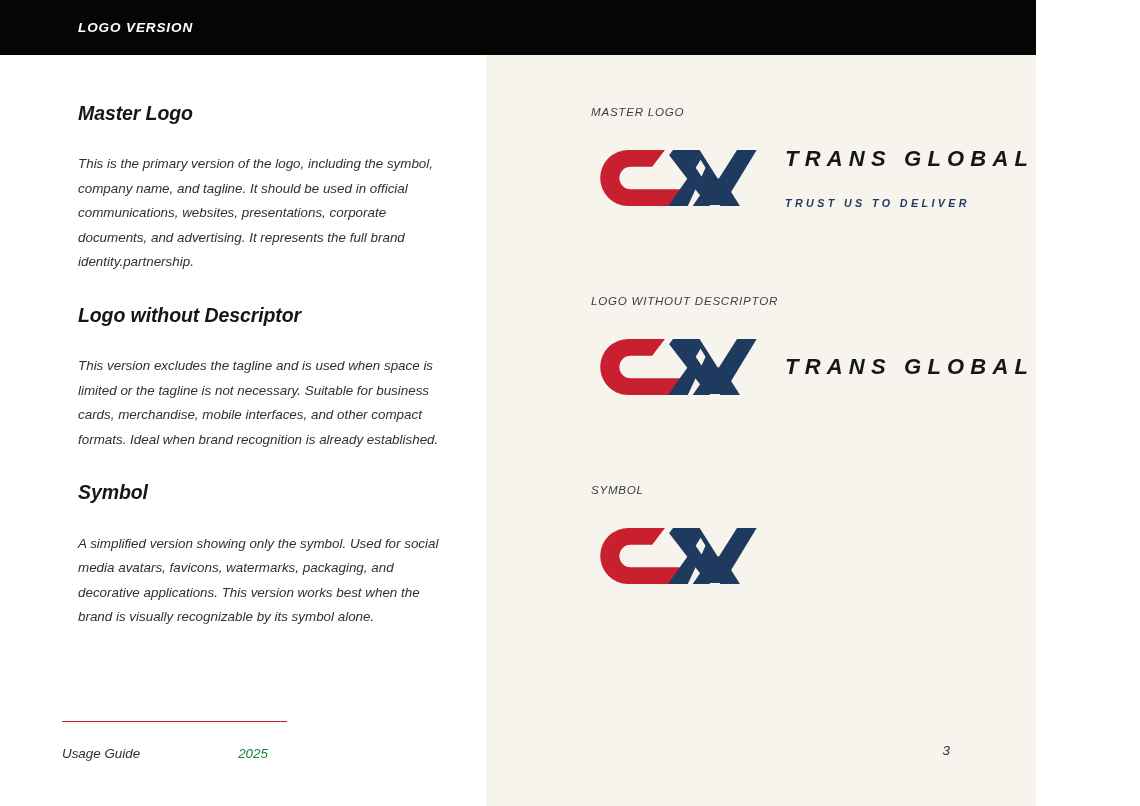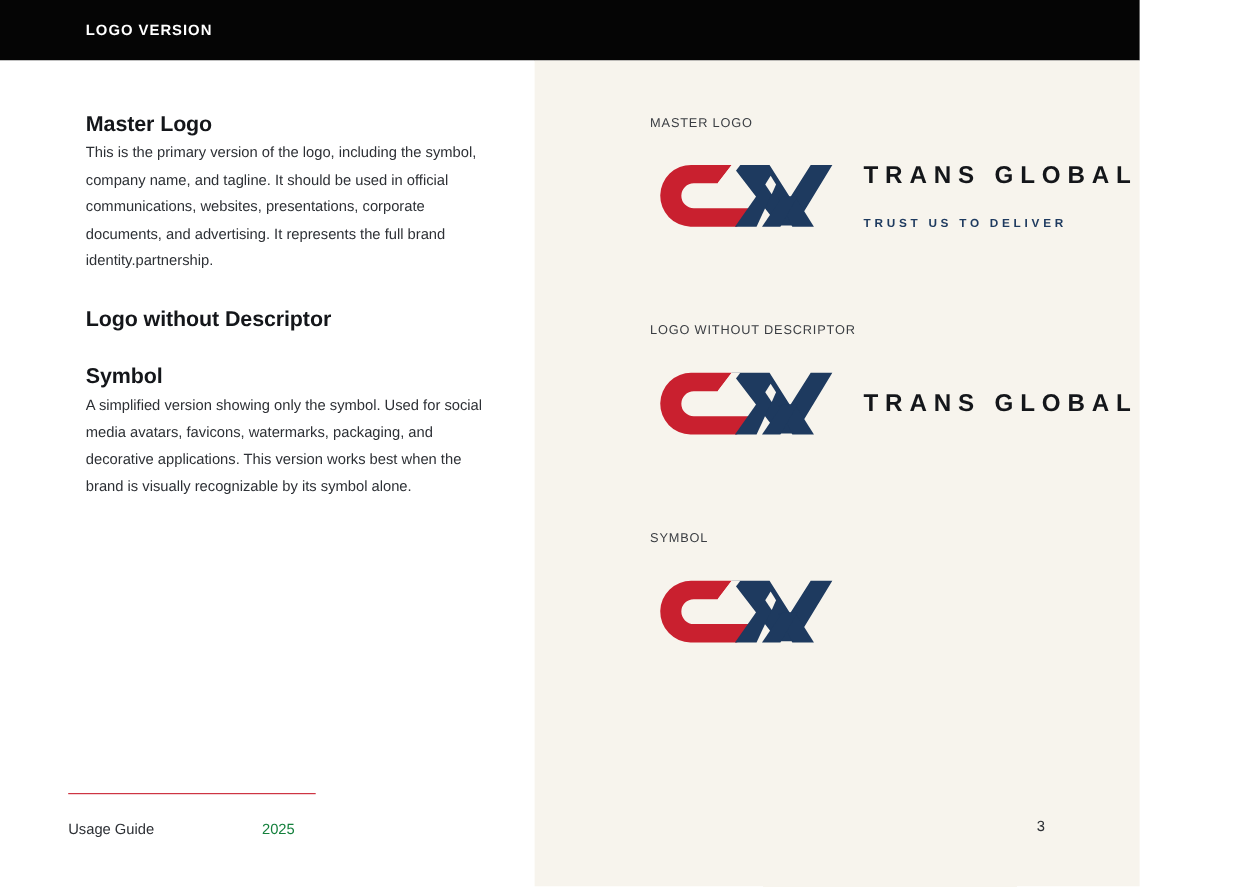--- a/index.html
+++ b/index.html
@@ -2,21 +2,21 @@
 <html><head>
 <meta charset="utf-8">
 <style>
   * { margin:0; padding:0; box-sizing:border-box; }
   html, body {
     width:1140px; height:806px;
     font-family:"Liberation Sans", sans-serif;
     background:#ffffff;
     overflow:hidden;
   }
-  .page { position:relative; width:1036px; height:806px; display:flex; flex-direction:column; }
+  .page { position:relative; width:1036px; height:806px; display:flex; flex-direction:column;font-style:italic; }
 
   
   .topbar {
     height:55px; min-height:55px; background:#050505;
     display:flex; align-items:center;
   }
   .topbar-title {
     color:#ffffff; font-size:13.5px; font-weight:bold;
     letter-spacing:0.9px; padding-left:78px;
   }
@@ -34,21 +34,21 @@
 
   
   .content { padding-top:47px; width:375px; }
 
   h2.sec-title {
     font-size:19.5px; font-weight:bold; color:#14161a;
     letter-spacing:-0.1px; line-height:1.2;
   }
   p.sec-body {
     font-size:13.4px; line-height:24.5px; color:#2d3035;
-    margin-top:2px; width:375px;
+    margin-top:27px; width:375px;
   }
   .block + .block { margin-top:29px; }
 
   
   .footer {
     position:absolute; left:62px; bottom:45px; width:375px;
   }
   .footer-rule {
     width:225px; height:0; border-top:1.6px solid #c9202f; margin-bottom:24px;
   }
@@ -94,20 +94,21 @@
     <div class="left-pane">
       <div class="content">
 
         <div class="block">
           <h2 class="sec-title">Master Logo</h2>
           <p class="sec-body">This is the primary version of the logo, including the symbol, company name, and tagline. It should be used in official communications, websites, presentations, corporate documents, and advertising. It represents the full brand identity.partnership.</p>
         </div>
 
         <div class="block">
           <h2 class="sec-title">Logo without Descriptor</h2>
+          <p class="sec-body">This version excludes the tagline and is used when space is limited or the tagline is not necessary. Suitable for business cards, merchandise, mobile interfaces, and other compact formats. Ideal when brand recognition is already established.</p>
         </div>
 
         <div class="block">
           <h2 class="sec-title">Symbol</h2>
           <p class="sec-body">A simplified version showing only the symbol. Used for social media avatars, favicons, watermarks, packaging, and decorative applications. This version works best when the brand is visually recognizable by its symbol alone.</p>
         </div>
 
       </div>
 
       <div class="footer">

